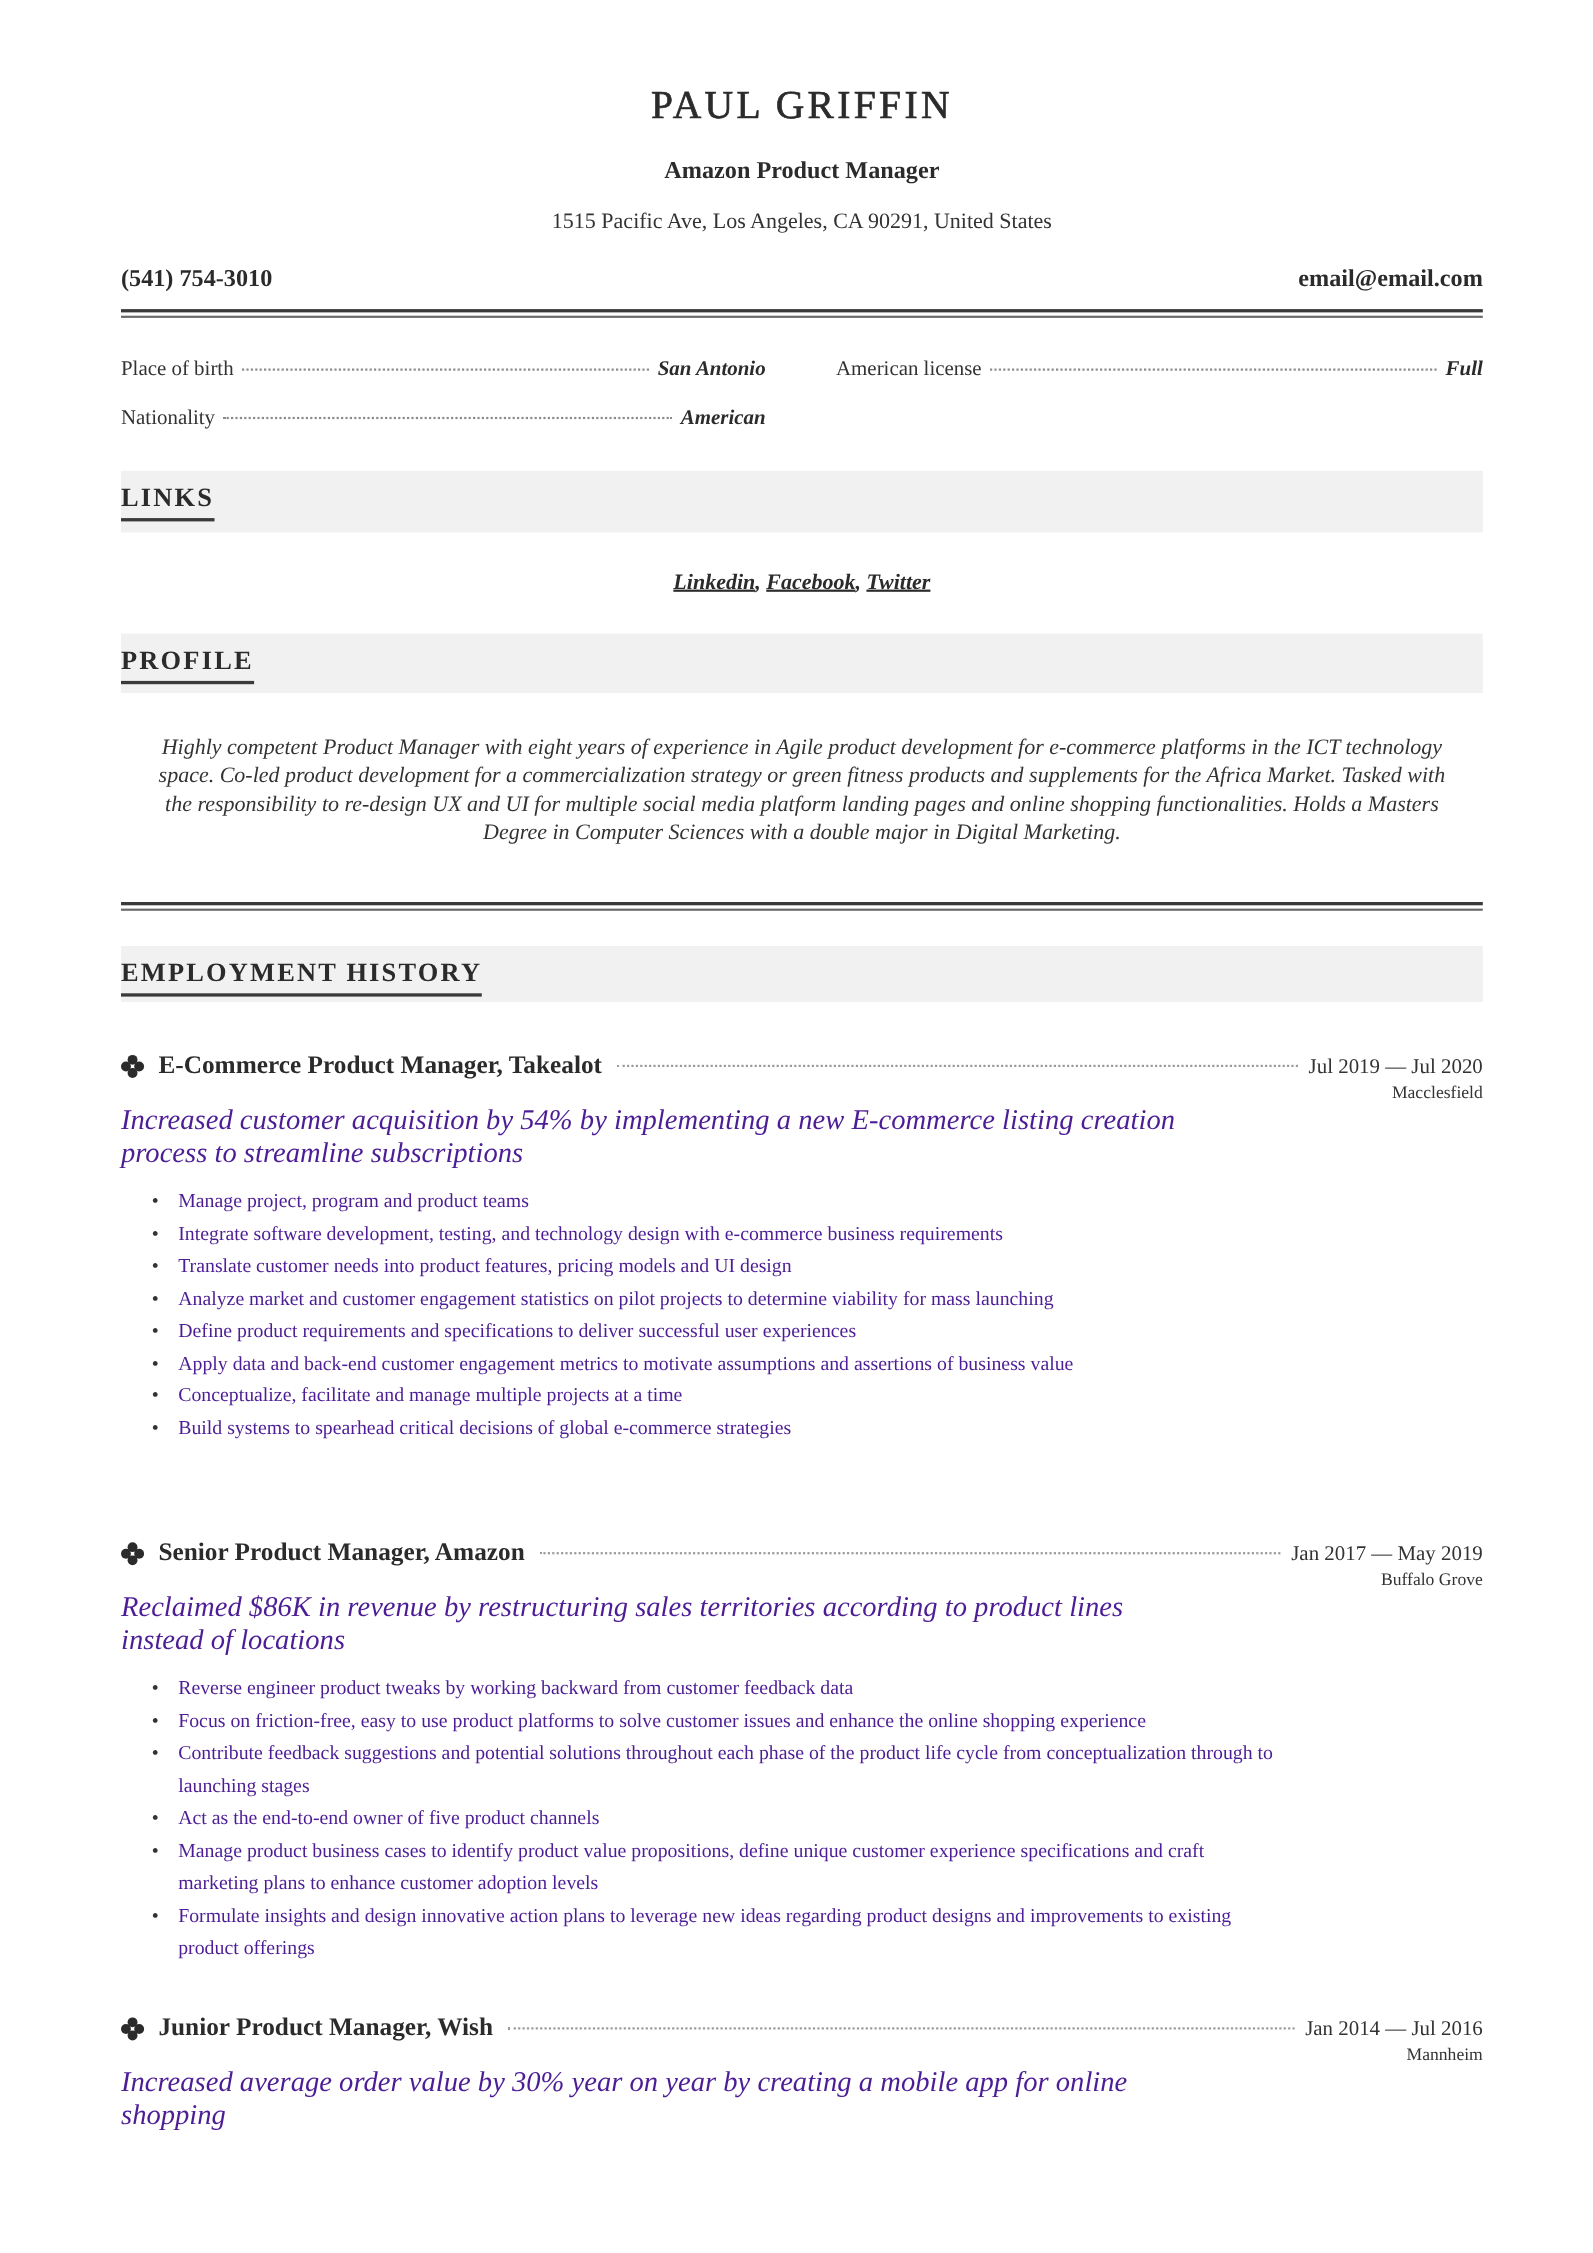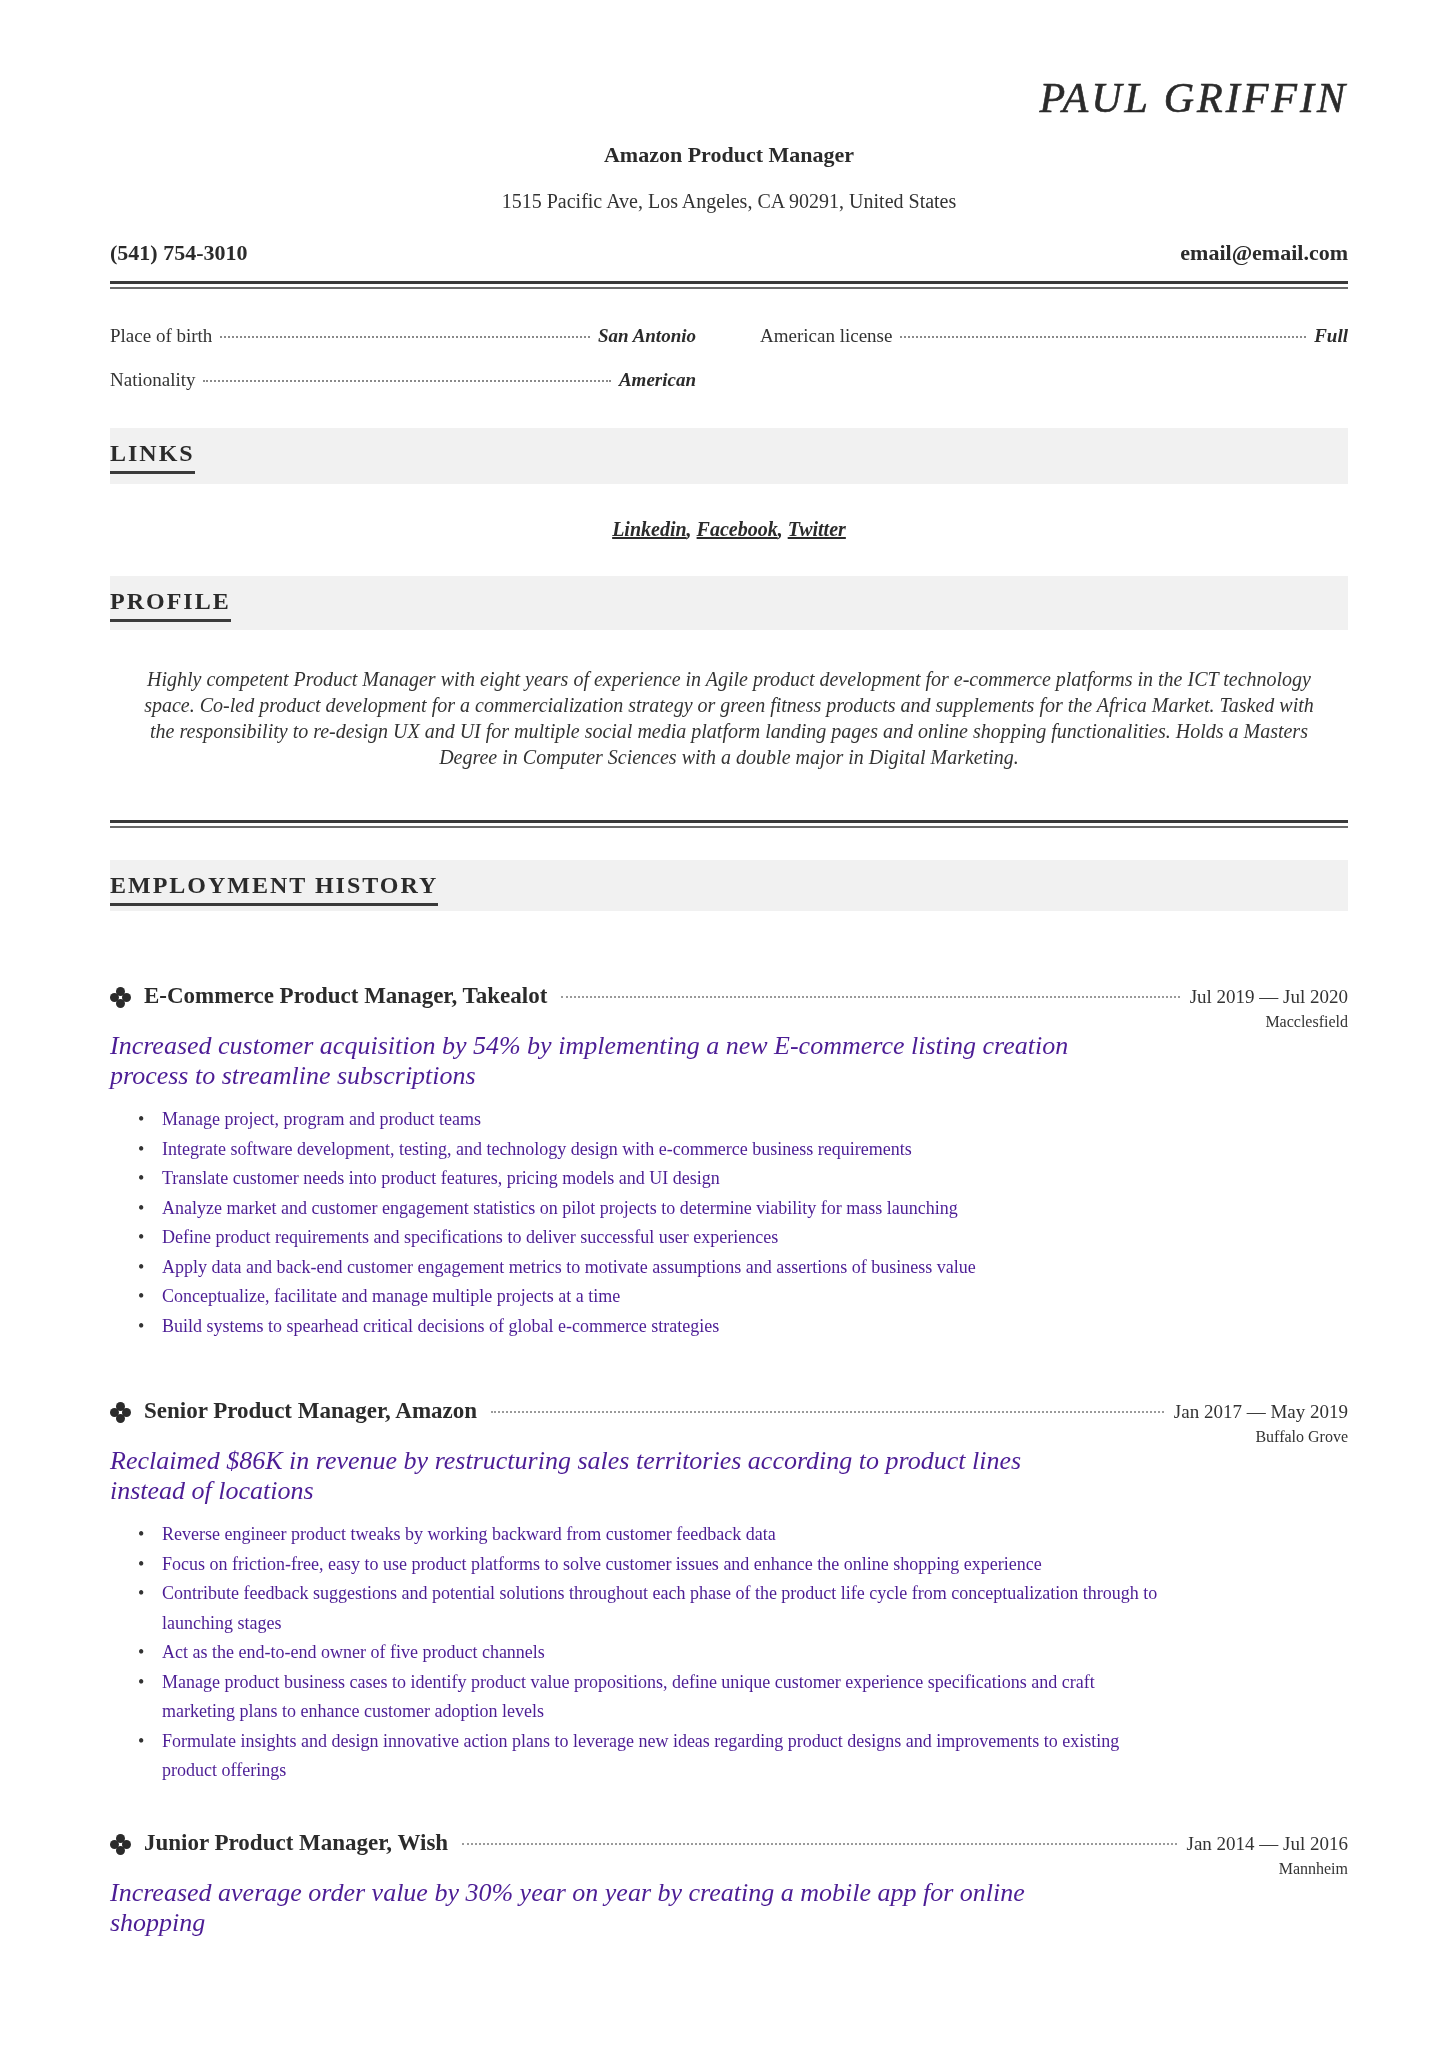--- a/index.html
+++ b/index.html
@@ -6,22 +6,22 @@
   body {
     width: 1448px; height: 2048px; position: relative; overflow: hidden;
     font-family: "Liberation Serif", "DejaVu Serif", serif;
     color: #2a2a2a;
   }
   .page { position: absolute; left: 110px; top: 0; width: 1238px; }
 
   
   .name {
     position: absolute; top: 74px; left: 0; width: 100%;
-    text-align: right; font-size: 42px; letter-spacing: 3px; font-weight: 400;
-    color: #2b2b2b; font-style: italic; -webkit-text-stroke: 0.6px #2b2b2b;
+    text-align: center; font-size: 36px; letter-spacing: 3px; font-weight: 400;
+    color: #2b2b2b; -webkit-text-stroke: 0.6px #2b2b2b;
   }
   .jobtitle {
     position: absolute; top: 142px; left: 0; width: 100%;
     text-align: center; font-size: 22px; font-weight: 700; color: #2b2b2b;
   }
   .address {
     position: absolute; top: 190px; left: 0; width: 100%;
     text-align: center; font-size: 20px; color: #333;
   }
   .contact-row {
@@ -144,21 +144,21 @@
   <div class="double-rule" style="top:820px;">
     <div class="r1"></div>
       <div class="gap"></div>
       <div class="r2"></div>
   </div>
 
   <div class="band" style="top:860px; height:51px;">
     <span class="band-title">EMPLOYMENT HISTORY</span>
   </div>
 
-  <div class="job" style="top:955px;margin-top:28px;">
+  <div class="job" style="top:955px;">
     <div class="job-head">
       <span class="job-icon">
         <span style="left:6px;top:0;"></span>
           <span style="left:0;top:6px;"></span>
           <span style="left:12px;top:6px;"></span>
           <span style="left:6px;top:12px;"></span>
       </span>
       <span class="job-title">E-Commerce Product Manager, Takealot</span>
       <span class="job-dots"></span>
       <span class="job-dates">Jul 2019 — Jul 2020</span>

